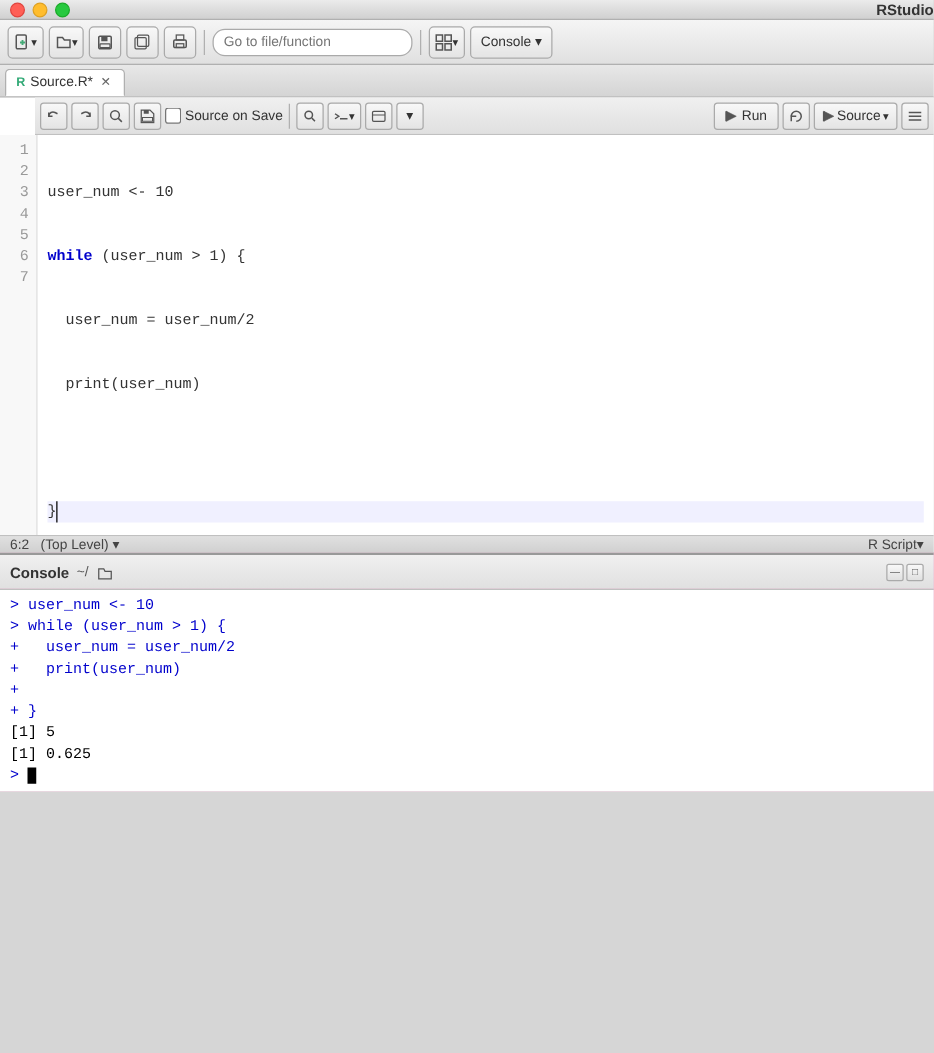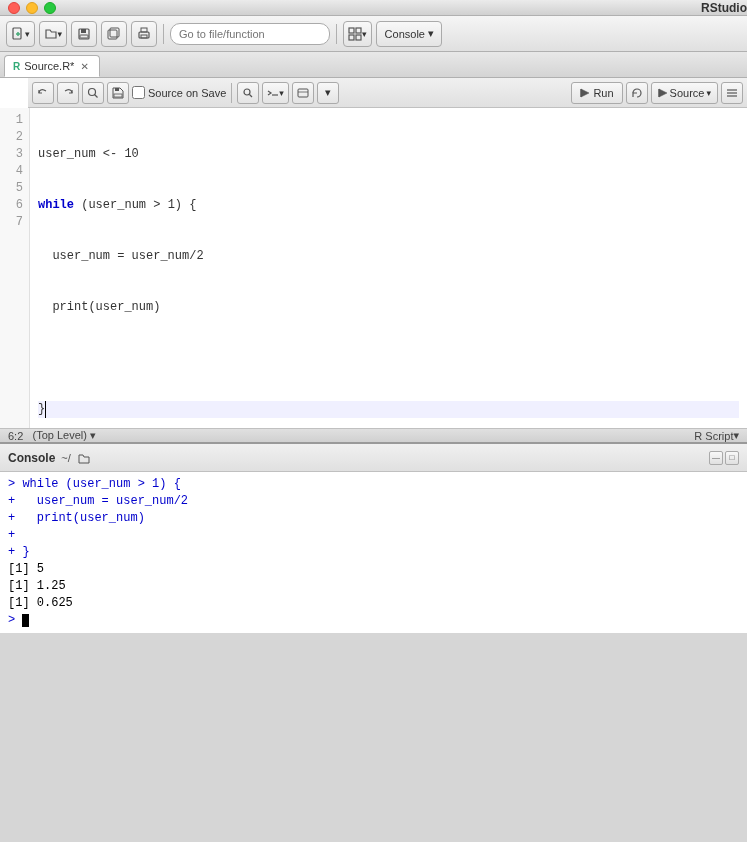--- a/index.html
+++ b/index.html
@@ -500,23 +500,23 @@
     <svg width="14" height="14" viewBox="0 0 14 14" style="cursor:pointer">
       <path d="M2 4h4l1 2h5v6H2z" fill="none" stroke="#555" stroke-width="1"></path>
     </svg>
     <div class="console-minimize-btns">
       <button class="mini-btn">—</button>
       <button class="mini-btn">□</button>
     </div>
   </div>
 
   <div class="console-body">
+    <div class="console-line"><span class="c-blue">&gt;</span> <span class="c-blue">user_num &lt;- 10</span></div>
     <div class="console-line"><span class="c-blue">&gt;</span> <span class="c-blue">while (user_num &gt; 1) {</span></div>
     <div class="console-line"><span class="c-blue">+</span>   <span class="c-blue">user_num = user_num/2</span></div>
     <div class="console-line"><span class="c-blue">+</span>   <span class="c-blue">print(user_num)</span></div>
     <div class="console-line"><span class="c-blue">+</span></div>
     <div class="console-line"><span class="c-blue">+ }</span></div>
     <div class="console-line">[1] 5</div>
-    <div class="console-line">[1] 1.25</div>
     <div class="console-line">[1] 0.625</div>
     <div class="console-line"><span class="c-blue">&gt;</span> <span id="console-cursor" style="background:#000;display:inline-block;width:7px;height:13px;vertical-align:text-bottom;"></span></div>
   </div>
 </div>
 
 </body></html>

